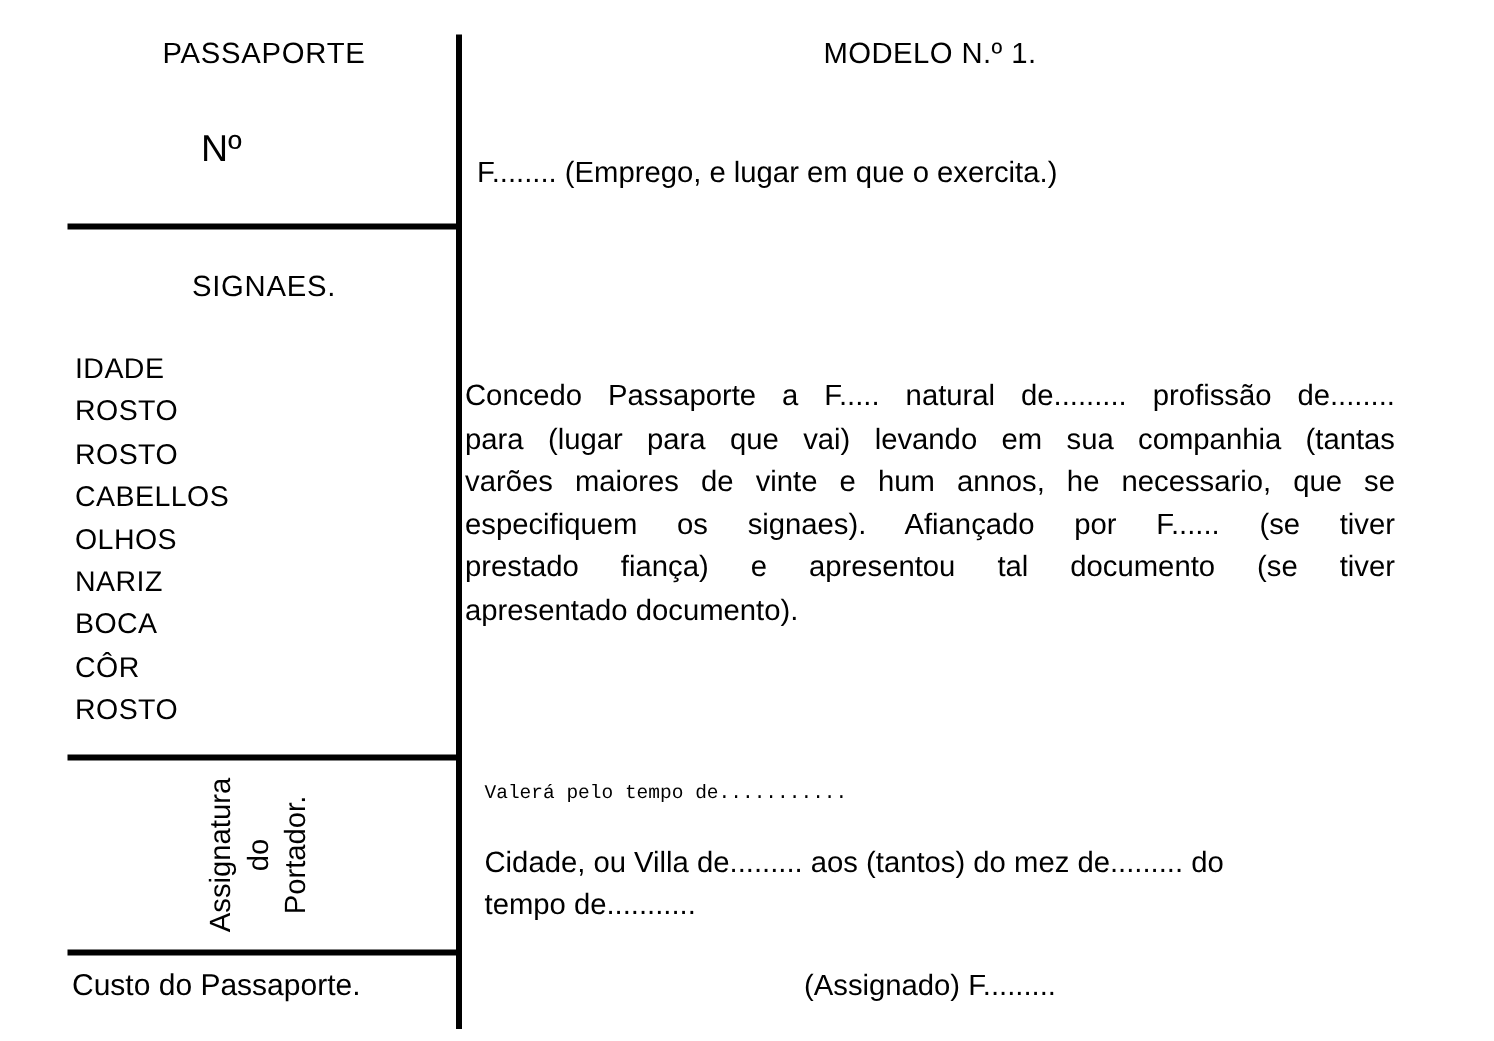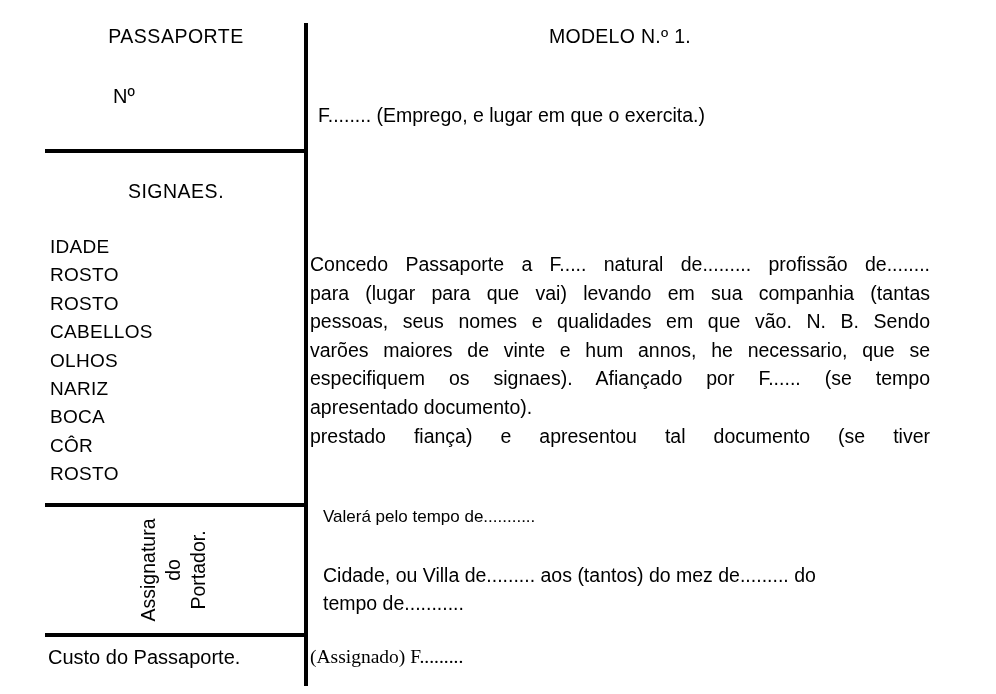--- a/index.html
+++ b/index.html
@@ -14,22 +14,22 @@
   }
   .abs { position: absolute; }
   .rule { position: absolute; background: #000000; }
 
   
   .passaporte-heading {
     left: 45px; top: 25px; width: 262px;
     font-size: 19.5px; text-align: center; letter-spacing: 0.5px;
   }
   .numero-label {
-    left: 113px; top: 85px;
-    font-size: 20px;
+    left: 134px; top: 85px;
+    font-size: 25px;
   }
   .signaes-heading {
     left: 45px; top: 180px; width: 262px;
     font-size: 19.5px; text-align: center; letter-spacing: 0.5px;
   }
   .signaes-list {
     left: 50px; top: 233px;
     font-size: 19px; line-height: 28.4px; letter-spacing: 0.3px;
   }
   .assignatura-block {
@@ -64,30 +64,31 @@
   }
   .body-paragraph .para-line {
     text-align: justify;
     text-align-last: justify;
   }
   .body-paragraph .para-line.last-line {
     text-align: left;
     text-align-last: left;
   }
   .valera-line {
-    left: 323px; top: 507px;
-    font-size: 17px;
+    left: 323px; top: 521px;
+    font-size: 13px;
+    font-family: Liberation Mono, monospace;
   }
   .cidade-block {
     left: 323px; top: 561px;
     font-size: 19.5px; line-height: 28px;
   }
   .assignado-line {
     left: 310px; top: 646px; width: 620px;
-    font-size: 19.5px; text-align: left; font-family: Liberation Serif, serif;
+    font-size: 19.5px; text-align: center;
   }
 </style>
 </head>
 <body>
 
 <div class="abs passaporte-heading">PASSAPORTE</div>
 
 <div class="abs numero-label">Nº</div>
 
 <div class="rule hline-1"></div>
@@ -120,25 +121,24 @@
 
 <div class="rule vline"></div>
 
 <div class="abs modelo-heading">MODELO N.º 1.</div>
 
 <div class="abs emprego-line">F........ (Emprego, e lugar em que o exercita.)</div>
 
 <div class="abs body-paragraph">
   <div class="para-line">Concedo Passaporte a F..... natural de......... profissão de........</div>
   <div class="para-line">para (lugar para que vai) levando em sua companhia (tantas</div>
-  <div class="para-line">pessoas, seus nomes e qualidades em que vão. N. B. Sendo</div>
   <div class="para-line">varões maiores de vinte e hum annos, he necessario, que se</div>
-  <div class="para-line">especifiquem os signaes). Afiançado por F...... (se tempo</div>
+  <div class="para-line">especifiquem os signaes). Afiançado por F...... (se tiver</div>
+  <div class="para-line">prestado fiança) e apresentou tal documento (se tiver</div>
   <div class="para-line last-line">apresentado documento).</div>
-  <div class="para-line">prestado fiança) e apresentou tal documento (se tiver</div>
 </div>
 
 <div class="abs valera-line">Valerá pelo tempo de...........</div>
 
 <div class="abs cidade-block">
   <div>Cidade, ou Villa de......... aos (tantos) do mez de......... do</div>
   <div>tempo de...........</div>
 </div>
 
 <div class="abs assignado-line">(Assignado) F.........</div>

